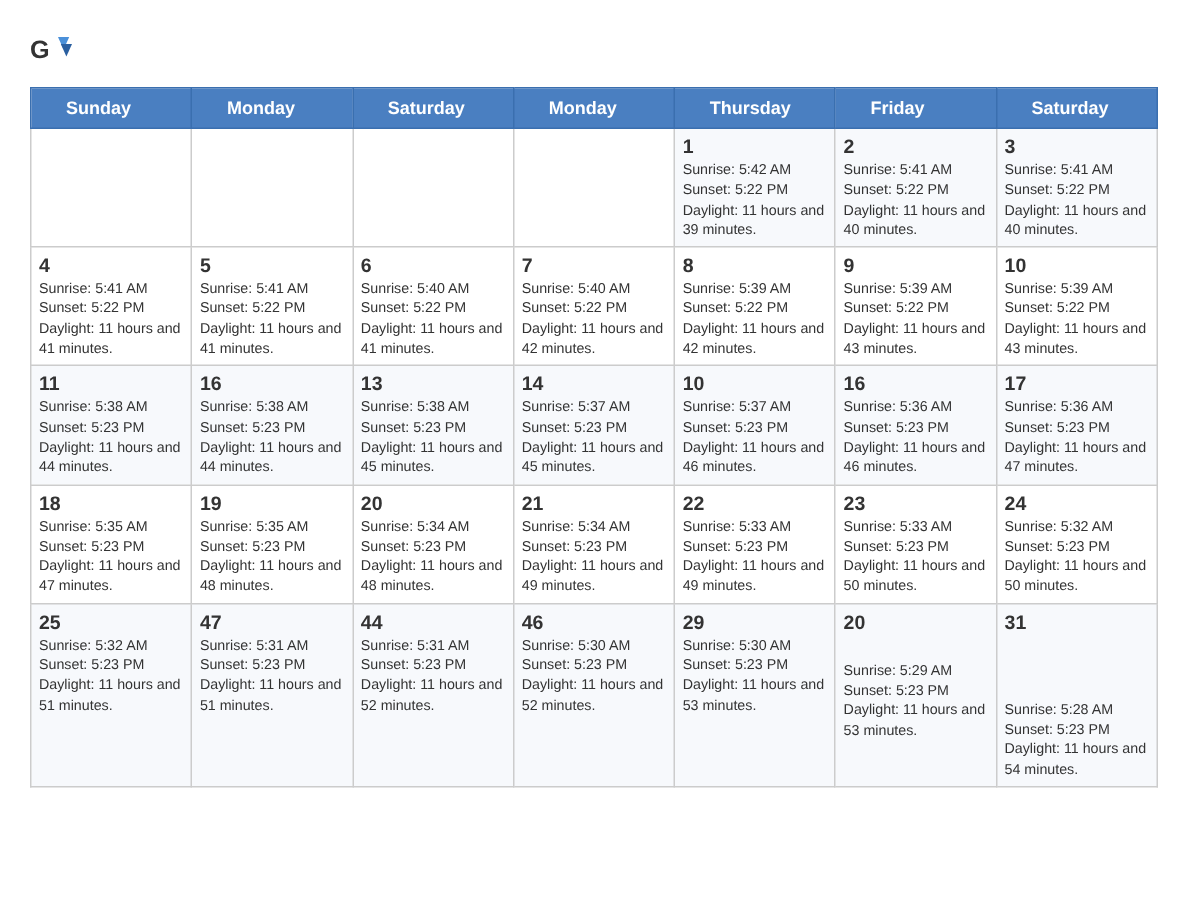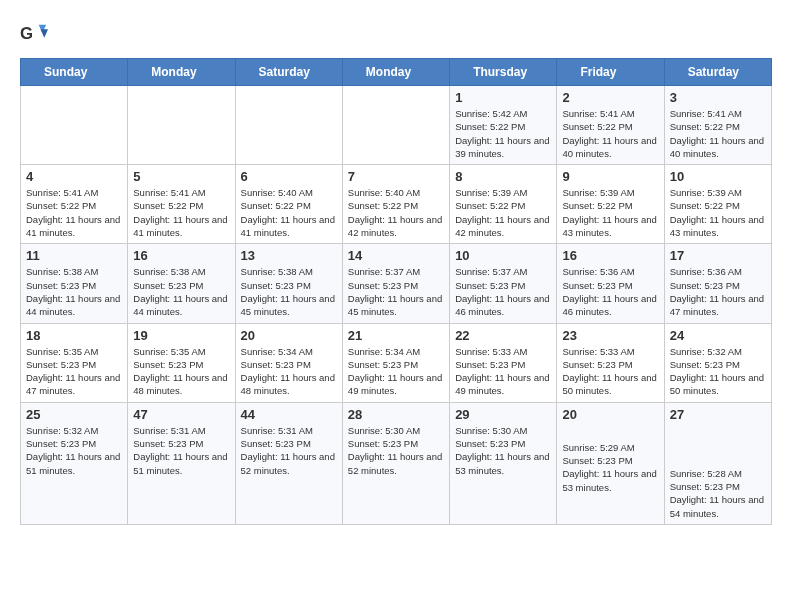--- a/index.html
+++ b/index.html
@@ -294,38 +294,38 @@
 Sunset: 5:23 PM
 Daylight: 11 hours and 51 minutes.</div>
         </td>
         <td>
           <span class="day-num">44</span>
           <div class="day-detail" style="white-space: pre-line;">Sunrise: 5:31 AM
 Sunset: 5:23 PM
 Daylight: 11 hours and 52 minutes.</div>
         </td>
         <td>
-          <span class="day-num">28</span>
+          <span class="day-num">46</span>
           <div class="day-detail" style="white-space: pre-line;">Sunrise: 5:30 AM
 Sunset: 5:23 PM
 Daylight: 11 hours and 52 minutes.</div>
         </td>
         <td>
           <span class="day-num">29</span>
           <div class="day-detail" style="white-space: pre-line;">Sunrise: 5:30 AM
 Sunset: 5:23 PM
 Daylight: 11 hours and 53 minutes.</div>
         </td>
         <td>
           <span class="day-num">20</span>
           <div class="day-detail" style="white-space: pre-line; margin-top: 19px;">Sunrise: 5:29 AM
 Sunset: 5:23 PM
 Daylight: 11 hours and 53 minutes.</div>
         </td>
         <td>
-          <span class="day-num">27</span>
+          <span class="day-num">31</span>
           <div class="day-detail" style="white-space: pre-line; margin-top: 45px;">Sunrise: 5:28 AM
 Sunset: 5:23 PM
 Daylight: 11 hours and 54 minutes.</div>
         </td>
       </tr>
     </tbody>
 </table>
 
 </body></html>

